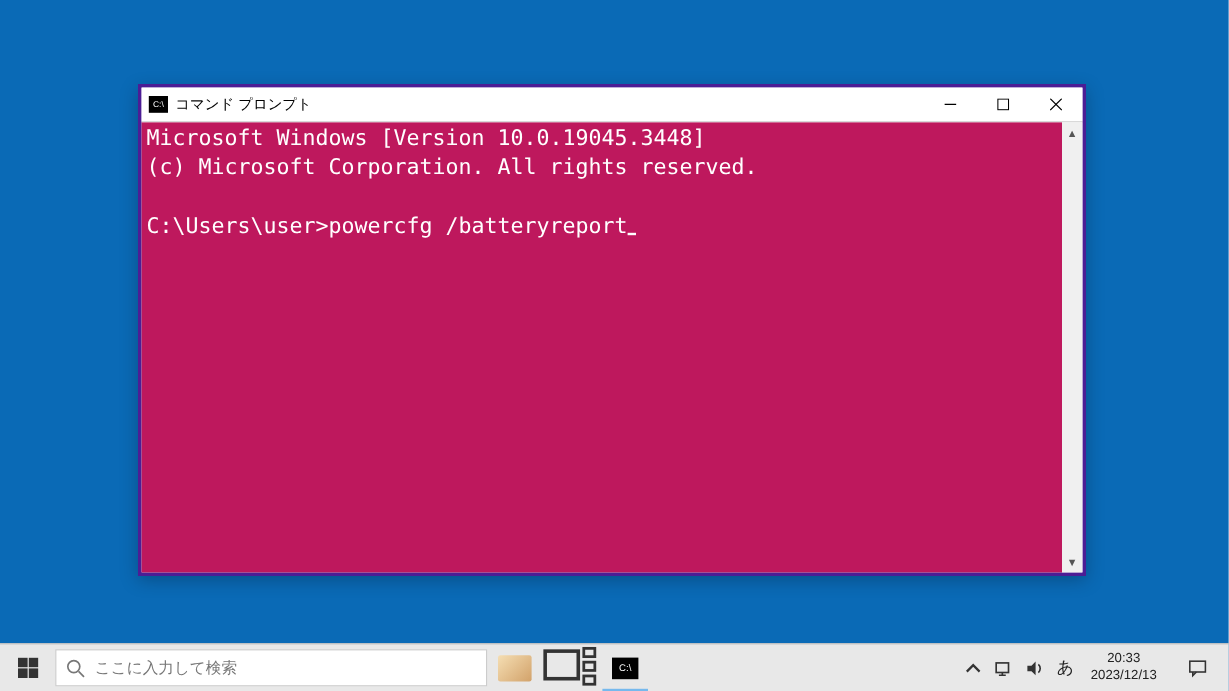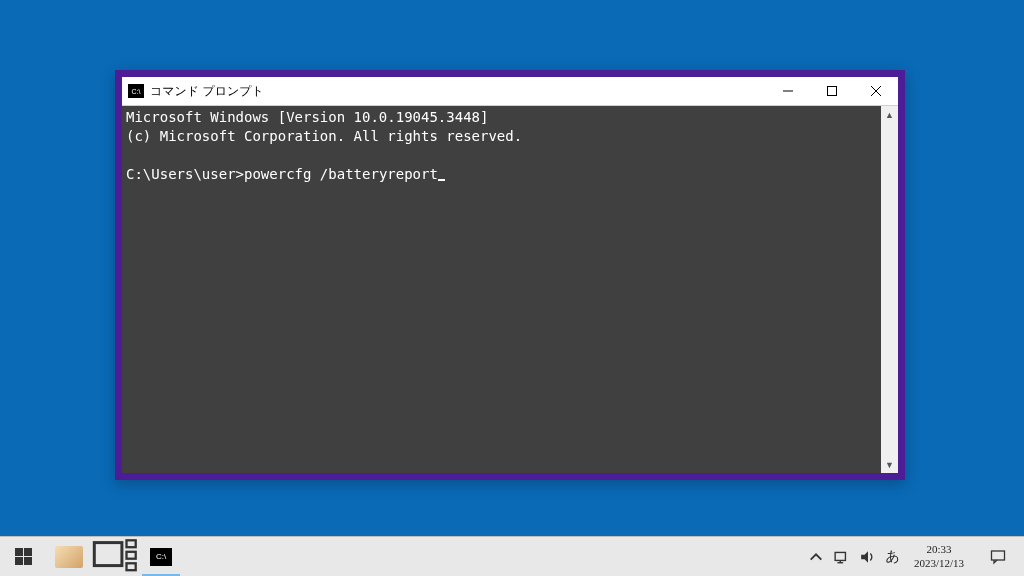--- a/index.html
+++ b/index.html
@@ -8,21 +8,21 @@
     width: 1024px; height: 576px;
     background: #0a6ab6;
     position: relative;
   }
   
   .cmd-window {
     position: absolute;
     left: 115px; top: 70px;
     width: 790px; height: 410px;
     background: #fff;
-    border: 7px solid #4c1d95;
+    border: 3px solid #4c1d95;
     display: flex; flex-direction: column;
     box-shadow: 0 4px 14px rgba(0,0,0,.25);
   }
   .titlebar {
     height: 28px;
     background: #fff;
     display: flex; align-items: center;
     padding-left: 6px;
     font-size: 12px;
     color: #000;
@@ -46,24 +46,24 @@
     display: flex; align-items: center; justify-content: center;
     font-size: 12px; color: #000;
   }
   .win-btn svg { width: 10px; height: 10px; }
   .cmd-body-wrap {
     flex: 1; display: flex;
     border-top: 1px solid #d0d0d0;
   }
   .cmd-body {
     flex: 1;
-    background: #404040;
+    background: #be185d;
     color: #fff;
     font-family: "MS Gothic", "Consolas", monospace;
-    font-size: 14px;
+    font-size: 18px;
     line-height: 1.35;
     padding: 2px 4px;
     white-space: pre;
     position: relative;
   }
   .cmd-cursor {
     display: inline-block;
     width: 7px; height: 2px;
     background: #fff;
     vertical-align: -2px;
@@ -118,21 +118,20 @@
     display: flex; align-items: center;
     gap: 10px;
     padding-right: 6px;
     color: #222;
   }
   .tray .tray-icon { width: 16px; height: 16px; display: flex; align-items: center; justify-content: center; }
   .tray .ime { font-size: 14px; }
   .clock {
     text-align: center; font-size: 11px; line-height: 1.2;
     padding: 0 4px;
-    font-family: Liberation Serif, serif;
   }
   .notif {
     width: 40px; display: flex; align-items: center; justify-content: center;
   }
   .task-thumb-img {
     width: 28px; height: 22px;
     background: linear-gradient(135deg,#f5deb3,#d2a26a);
     border-radius: 2px;
   }
   .task-cmd-icon {
@@ -184,20 +183,27 @@
 
   <div class="taskbar">
     <div class="start-btn">
       <svg viewBox="0 0 17 17">
         <rect x="0" y="0" width="8" height="8" fill="#333"></rect>
         <rect x="9" y="0" width="8" height="8" fill="#333"></rect>
         <rect x="0" y="9" width="8" height="8" fill="#333"></rect>
         <rect x="9" y="9" width="8" height="8" fill="#333"></rect>
       </svg>
     </div>
+    <div class="search-box">
+      <svg class="search-icon" viewBox="0 0 16 16">
+        <circle cx="6.5" cy="6.5" r="5" fill="none" stroke="#777" stroke-width="1.4"></circle>
+        <line x1="10.5" y1="10.5" x2="15" y2="15" stroke="#777" stroke-width="1.4"></line>
+      </svg>
+      <span>ここに入力して検索</span>
+    </div>
     <div class="task-items">
       <div class="task-item">
         <div class="task-thumb-img"></div>
       </div>
       <div class="task-item">
         <svg class="task-taskview" viewBox="0 0 20 16">
           <rect x="1" y="2" width="12" height="10" fill="none" stroke="#333" stroke-width="1.3"></rect>
           <rect x="15" y="1" width="4" height="3" fill="none" stroke="#333" stroke-width="1"></rect>
           <rect x="15" y="6" width="4" height="3" fill="none" stroke="#333" stroke-width="1"></rect>
           <rect x="15" y="11" width="4" height="3" fill="none" stroke="#333" stroke-width="1"></rect>

